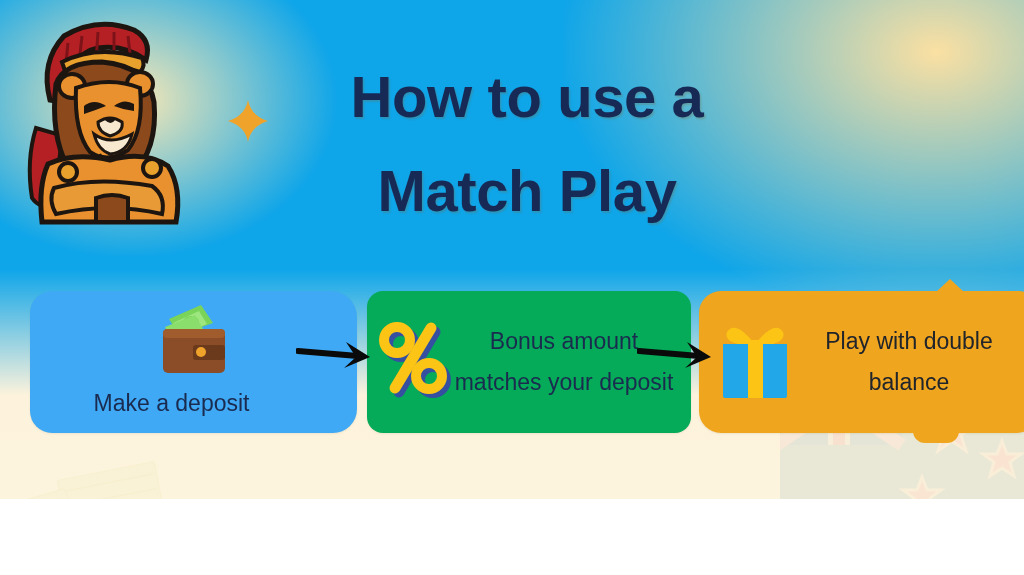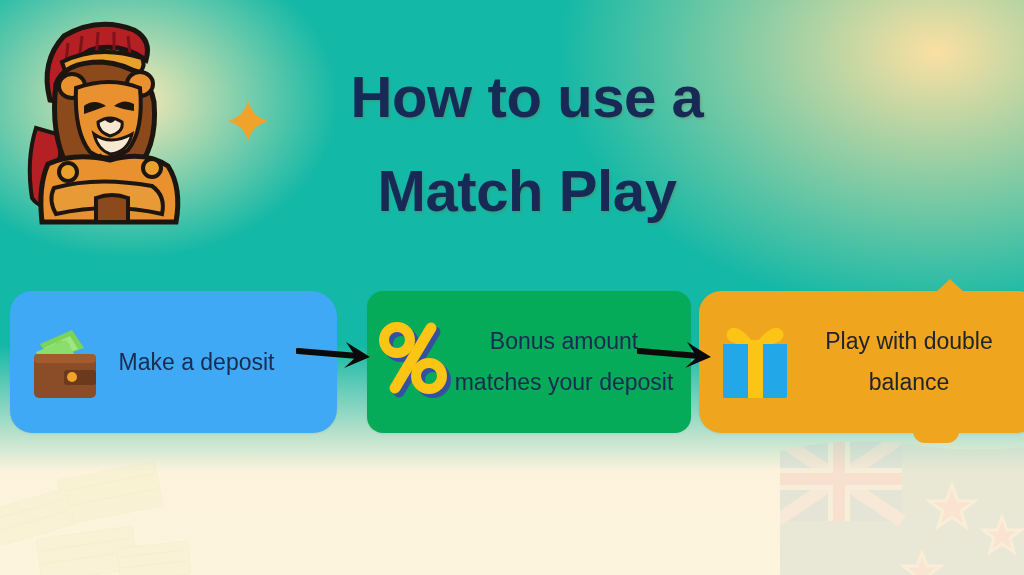--- a/index.html
+++ b/index.html
@@ -7,22 +7,22 @@
   html, body {
     width: 1024px;
     height: 575px;
     overflow: hidden;
     font-family: "Liberation Sans", sans-serif;
   }
 
   #canvas {
     position: relative;
     width: 1024px;
-    height: 575px;
-    background: #14b8a6;
+    height: 499px;
+    background: #0ea5e9;
     overflow: hidden;
   }
 
   
   .bg-wash-tr {
     position: absolute; top: -120px; right: -160px;
     width: 620px; height: 430px;
     background: radial-gradient(ellipse at 60% 40%, #fbe0a2 0%, rgba(251,224,162,0) 72%);
     pointer-events: none;
   }
@@ -94,21 +94,21 @@
   
   .steps { position: absolute; left: 0; top: 291px; width: 1024px; height: 142px; }
 
   .step {
     position: absolute; top: 0; height: 142px;
     border-radius: 22px;
     display: flex; align-items: center;
     padding: 0 10px;
     box-shadow: 0 1px 2px rgba(130,115,70,.12);
   }
-  .step-1 { left: 10px;  width: 327px; background: #3fa9f5; border-radius: 22px 26px 24px 22px; }
+  .step-1 { left: 30px;  width: 327px; background: #3fa9f5; border-radius: 22px 26px 24px 22px; flex-direction: column; }
   .step-2 { left: 367px; width: 324px; background: #05ab58; border-radius: 16px; }
   .step-3 { left: 699px; width: 340px; background: #f0a51e; border-radius: 22px 20px 22px 22px; }
 
   .step-icon {
     flex: 0 0 auto;
     width: 82px; height: 92px;
     position: relative;
     margin-left: 8px;
   }
   .step-2 .step-icon { margin-left: 2px; width: 74px; }

